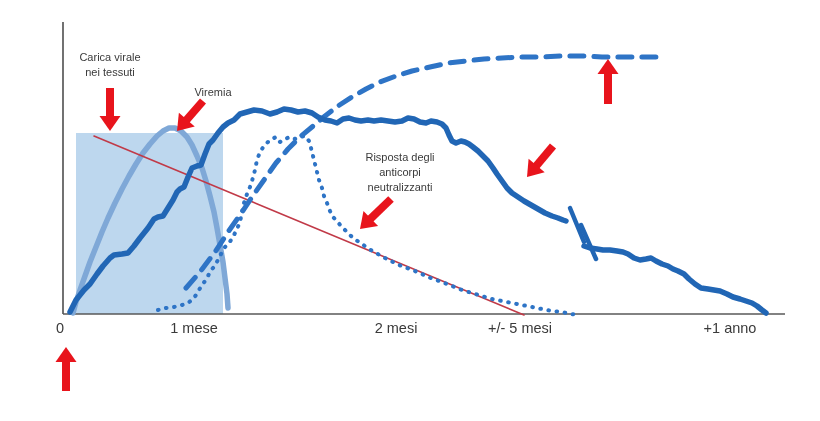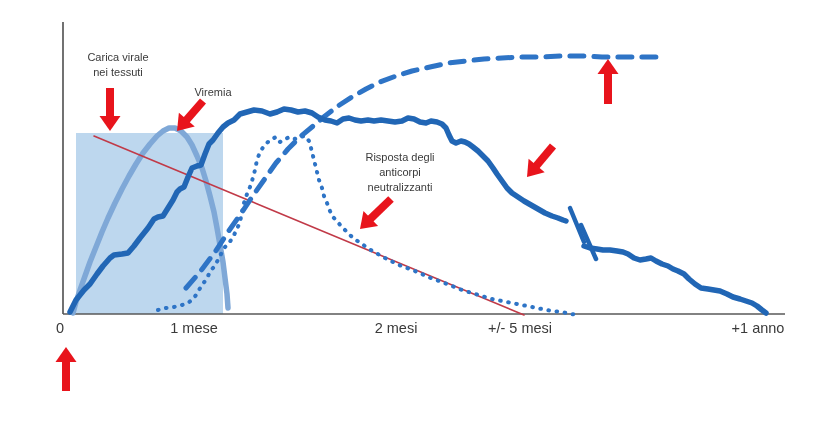--- a/index.html
+++ b/index.html
@@ -53,32 +53,32 @@
       <g>
         <line x1="391" y1="199" x2="369.3418278429657" y2="219.95952144229128" stroke="#E8141C" stroke-width="8"></line>
         <polygon points="360,229 363.4771071375803,211.02335609870997 378.08095711541745,226.11400107580837" fill="#E8141C"></polygon>
       </g>
       <g>
         <line x1="66" y1="391" x2="66" y2="360" stroke="#E8141C" stroke-width="8"></line>
         <polygon points="66,347 76.5,362 55.5,362" fill="#E8141C"></polygon>
       </g>
     </svg>
 
-  <div class="ann center" style="left:110px;top:50px;margin-left:8px;">Carica virale
+  <div class="ann center" style="left:110px;top:50px;">Carica virale
 nei tessuti</div>
 
   <div class="ann center" style="left:213px;top:85px;">Viremia</div>
 
 
 
   <div class="ann center" style="left:400px;top:150px;">Risposta degli
 anticorpi
 neutralizzanti</div>
 
 
   <div id="ticks">
       <span class="tick" style="left: 60px;">0</span>
       <span class="tick" style="left: 194px;">1 mese</span>
       <span class="tick" style="left: 356px; margin-left: 40px;">2 mesi</span>
       <span class="tick" style="left: 520px;">+/- 5 mesi</span>
-      <span class="tick" style="left: 730px; margin-left: 28px;">+1 anno</span>
+      <span class="tick" style="left: 730px;">+1 anno</span>
     </div>
 </div>
 
 </body></html>

